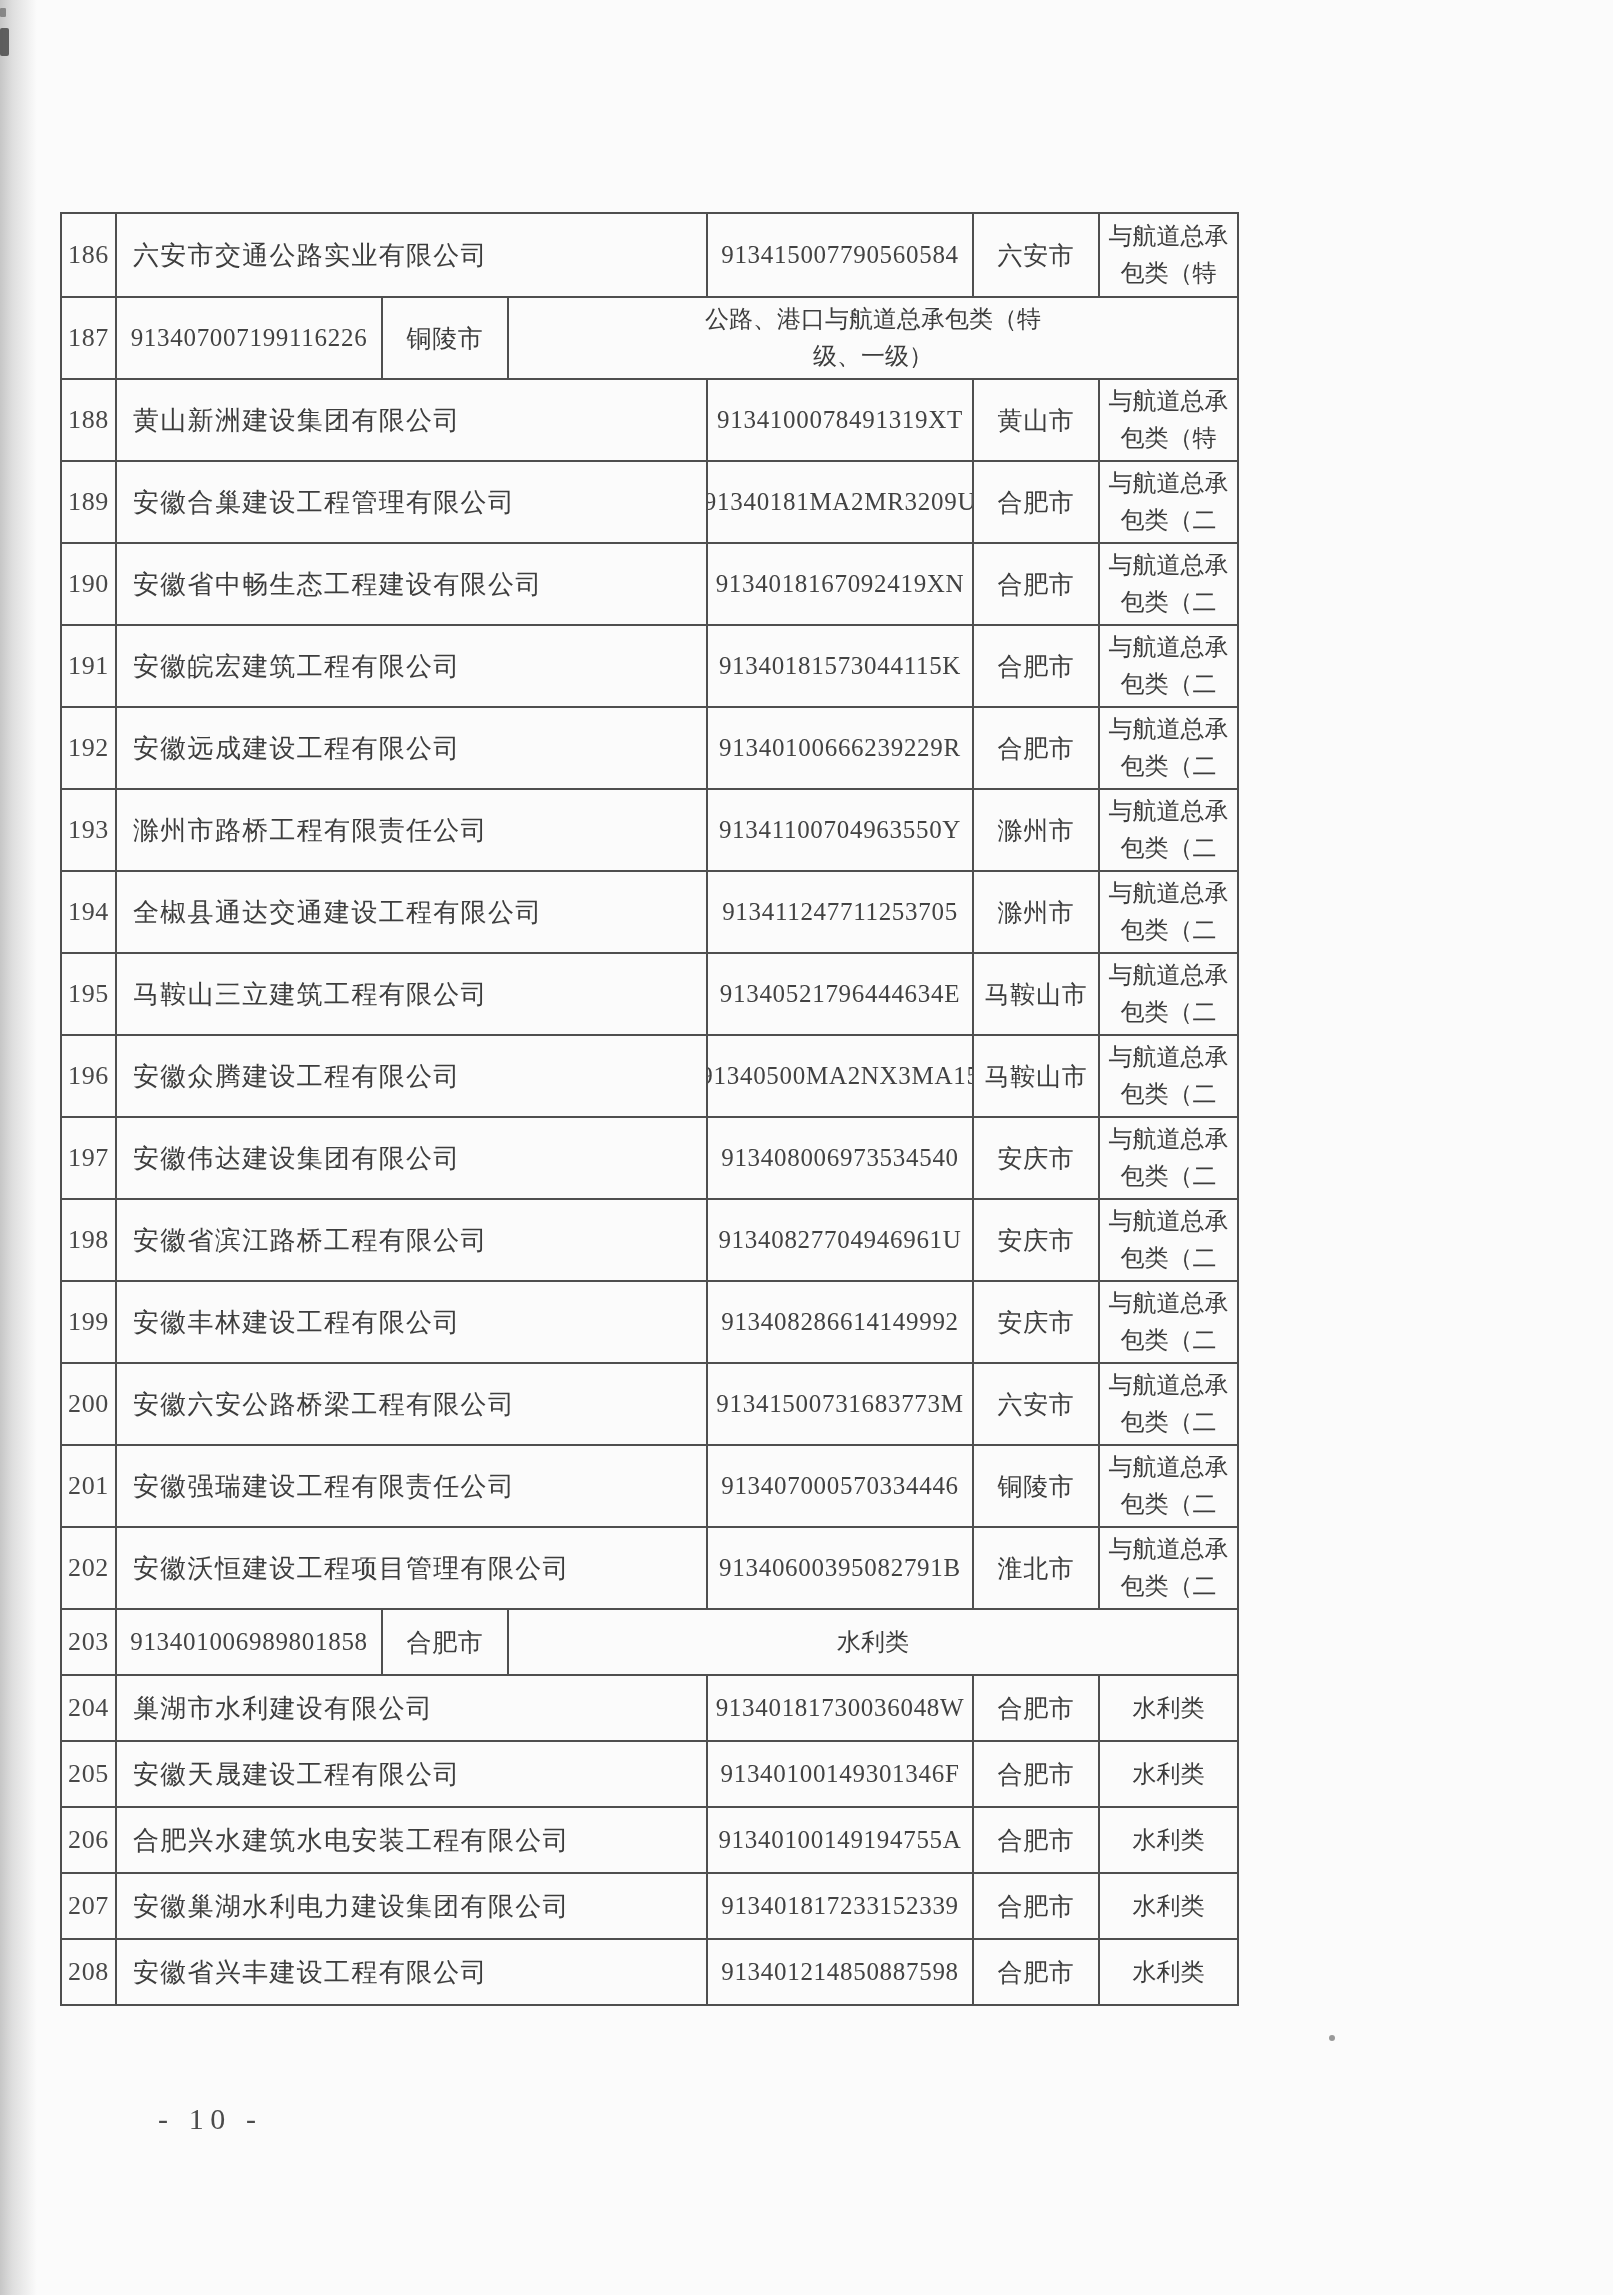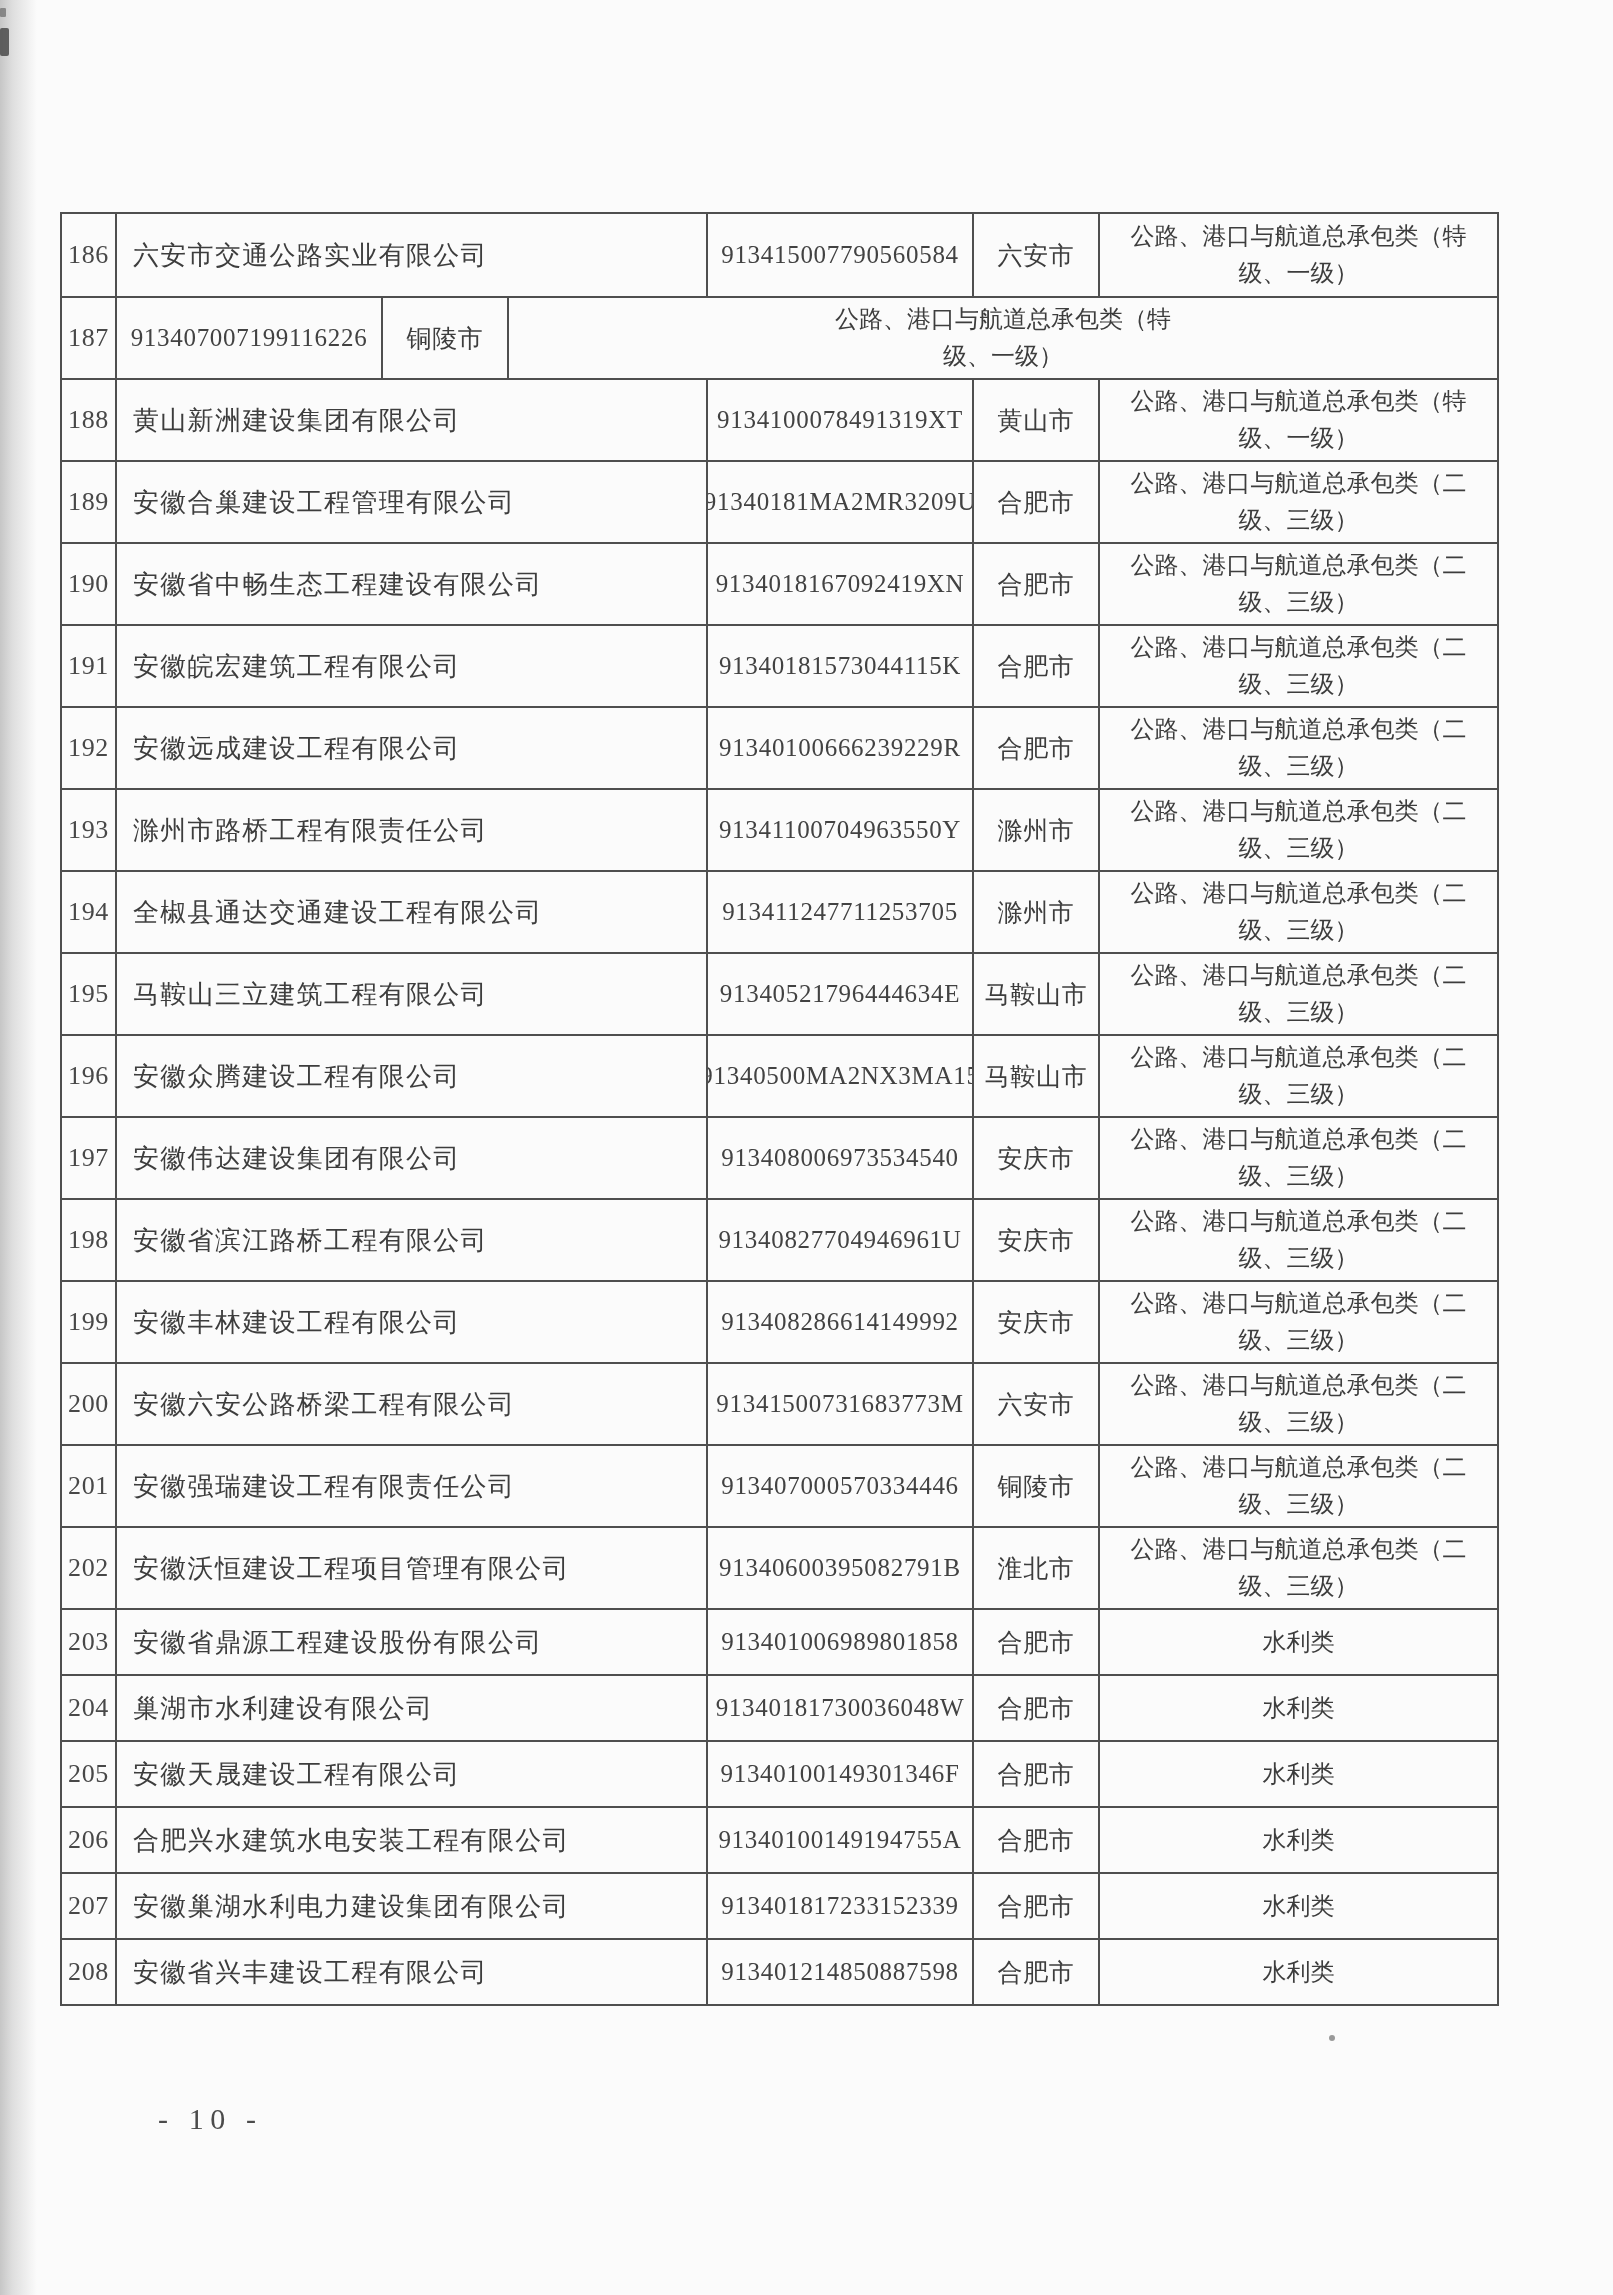--- a/index.html
+++ b/index.html
@@ -23,21 +23,21 @@
   .scan-smudge-2 {
     position: absolute; left: 0; top: 8px; width: 6px; height: 9.2px;
     background: #6a6a6a; border-radius: 1.3px; opacity: .7;
   }
   .scan-speck {
     position: absolute; left: 1329px; top: 2035px; width: 6px; height: 6px;
     background: #6f6f6f; border-radius: 50%; opacity: .7;
   }
   
   .doc-table {
-    position: absolute; left: 60px; top: 212px; width: 1439px;
+    position: absolute; left: 60px; top: 212px; width: 1179px;
     border: 2px solid #4f4f4f; border-top-width: 2.6px;
     box-sizing: border-box;
     background: transparent;
   }
   .tr { display: flex; box-sizing: border-box; }
   .tr + .tr { border-top: 2px solid #4f4f4f; }
   .tr.mid { height: 82px; }
   .tr.short { height: 66px; }
   .td {
     box-sizing: border-box;
@@ -221,21 +221,20 @@
     <div class="td td-no">202</div>
     <div class="td td-name">安徽沃恒建设工程项目管理有限公司</div>
     <div class="td td-code">91340600395082791B</div>
     <div class="td td-city">淮北市</div>
     <div class="td td-cat">
       <div class="cat-text">公路、港口与航道总承包类（二级、三级）</div>
     </div>
   </div>
     <div class="tr short">
     <div class="td td-no">203</div>
-    <div class="td td-name">安徽省鼎源工程建设股份有限公司</div>
     <div class="td td-code">913401006989801858</div>
     <div class="td td-city">合肥市</div>
     <div class="td td-cat">
       <div class="cat-text">水利类</div>
     </div>
   </div>
     <div class="tr short">
     <div class="td td-no">204</div>
     <div class="td td-name">巢湖市水利建设有限公司</div>
     <div class="td td-code">91340181730036048W</div>

